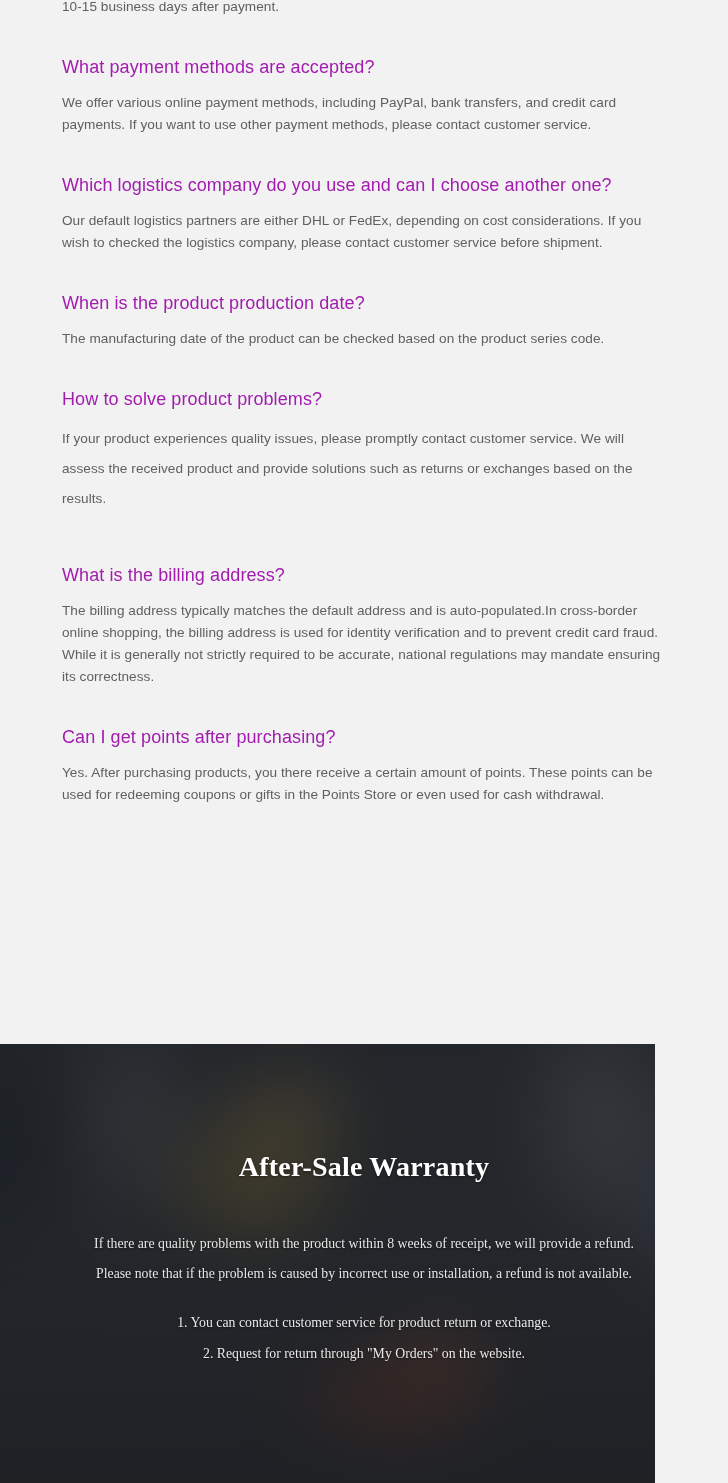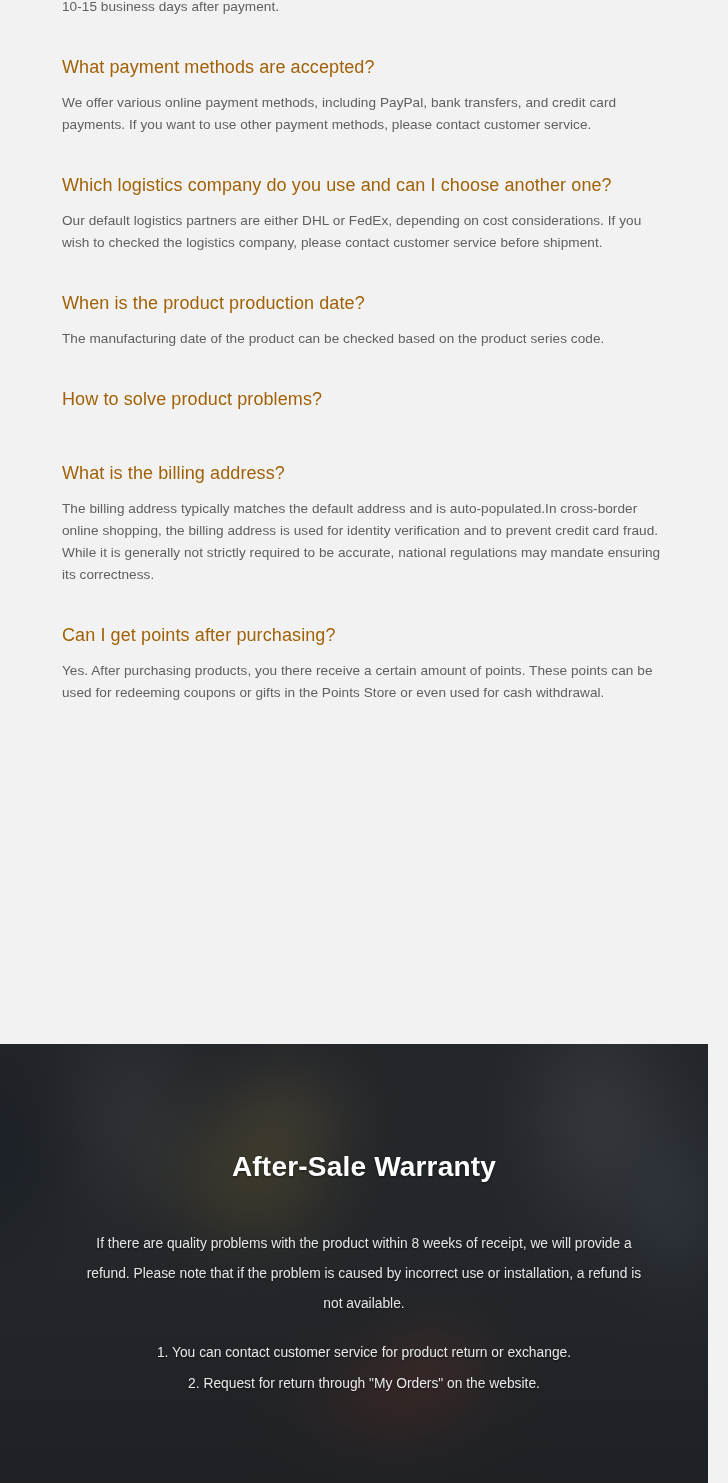--- a/index.html
+++ b/index.html
@@ -36,21 +36,21 @@
     top: -26px;
     width: 604px;
   }
 
   .faq-item { margin: 0; }
 
   .faq-q {
     font-size: 18px;
     line-height: 26px;
     font-weight: 400;
-    color: #a16207;
+    color: #a21caf;
     letter-spacing: 0.1px;
     margin: 0;
   }
 
   .faq-a {
     font-size: 13.6px;
     line-height: 22px;
     color: #606060;
     letter-spacing: 0.05px;
     margin: 0;
@@ -60,24 +60,25 @@
   .gap-q      { margin-top: 36px; }
   .gap-q-tight{ margin-top: 48px; }
   .gap-a      { margin-top: 12px; }
   .loose      { line-height: 30px; }
 
   
   .banner {
     position: absolute;
     left: 0;
     top: 1044px;
-    width: 708px;
+    width: 655px;
     height: 439px;
     overflow: hidden;
     background: #4d7c0f;
+    font-family: Liberation Serif, serif;
   }
 
   .banner-bg {
     position: absolute;
     inset: -40px;
     background:
       radial-gradient(ellipse 150px 120px at 300px 180px, rgba(152,128,60,0.55) 0%, rgba(152,128,60,0) 70%),
       radial-gradient(ellipse 120px 90px at 330px 120px, rgba(176,150,92,0.40) 0%, rgba(176,150,92,0) 72%),
       radial-gradient(ellipse 160px 90px at 430px 385px, rgba(120,58,44,0.55) 0%, rgba(120,58,44,0) 72%),
       radial-gradient(ellipse 110px 70px at 470px 350px, rgba(140,74,56,0.45) 0%, rgba(140,74,56,0) 70%),
@@ -158,20 +159,21 @@
         <p class="faq-a gap-a">Our default logistics partners are either DHL or FedEx, depending on cost considerations. If you wish to checked the logistics company, please contact customer service before shipment.</p>
       </div>
 
       <div class="faq-item">
         <h2 class="faq-q gap-q">When is the product production date?</h2>
         <p class="faq-a gap-a">The manufacturing date of the product can be checked based on the product series code.</p>
       </div>
 
       <div class="faq-item">
         <h2 class="faq-q gap-q">How to solve product problems?</h2>
+        <p class="faq-a gap-a loose">If your product experiences quality issues, please promptly contact customer service. We will assess the received product and provide solutions such as returns or exchanges based on the results.</p>
       </div>
 
       <div class="faq-item">
         <h2 class="faq-q gap-q-tight">What is the billing address?</h2>
         <p class="faq-a gap-a">The billing address typically matches the default address and is auto-populated.In cross-border online shopping, the billing address is used for identity verification and to prevent credit card fraud. While it is generally not strictly required to be accurate, national regulations may mandate ensuring its correctness.</p>
       </div>
 
       <div class="faq-item">
         <h2 class="faq-q gap-q">Can I get points after purchasing?</h2>
         <p class="faq-a gap-a">Yes. After purchasing products, you there receive a certain amount of points. These points can be used for redeeming coupons or gifts in the Points Store or even used for cash withdrawal.</p>

